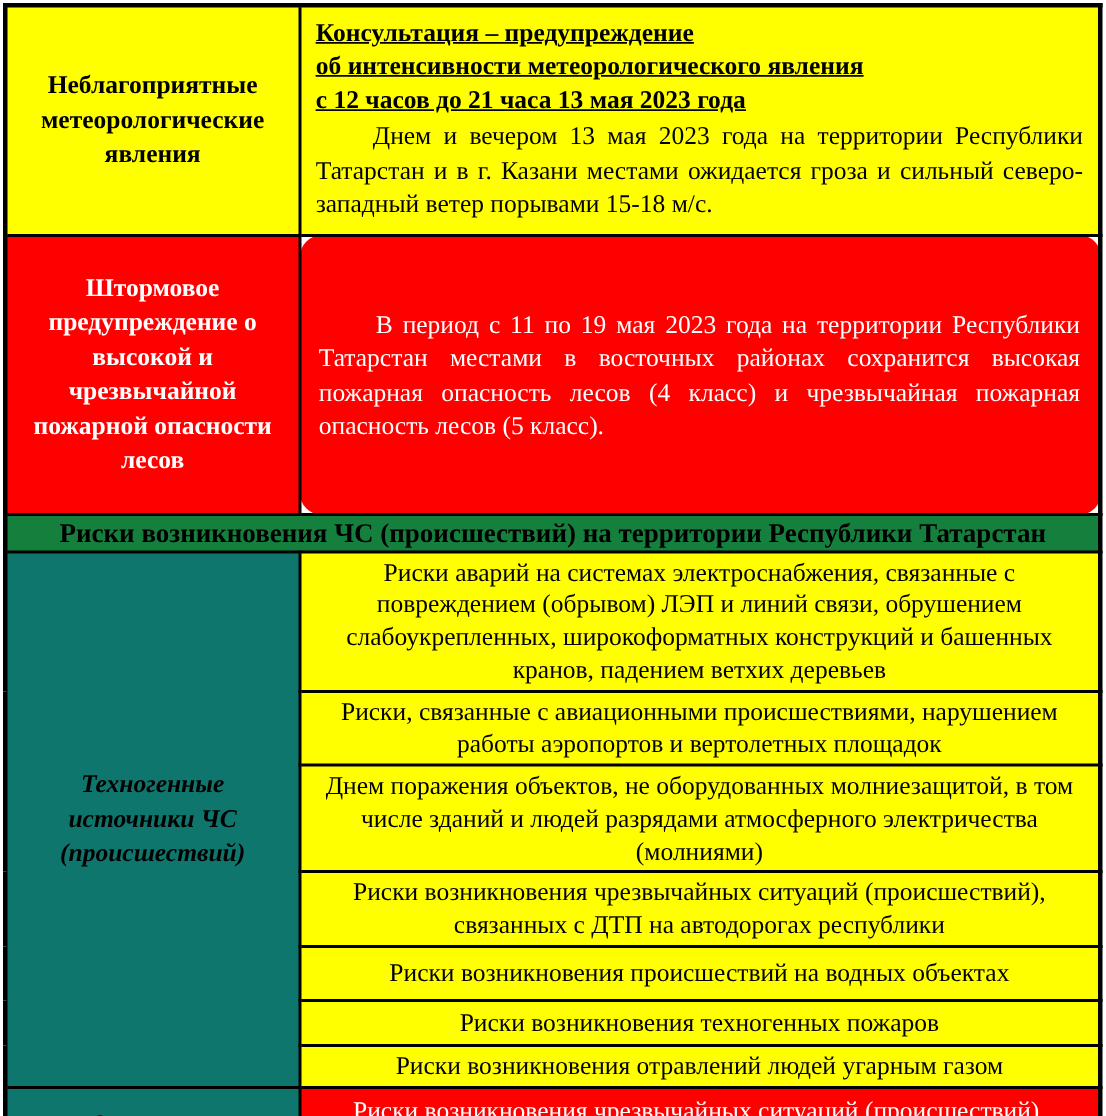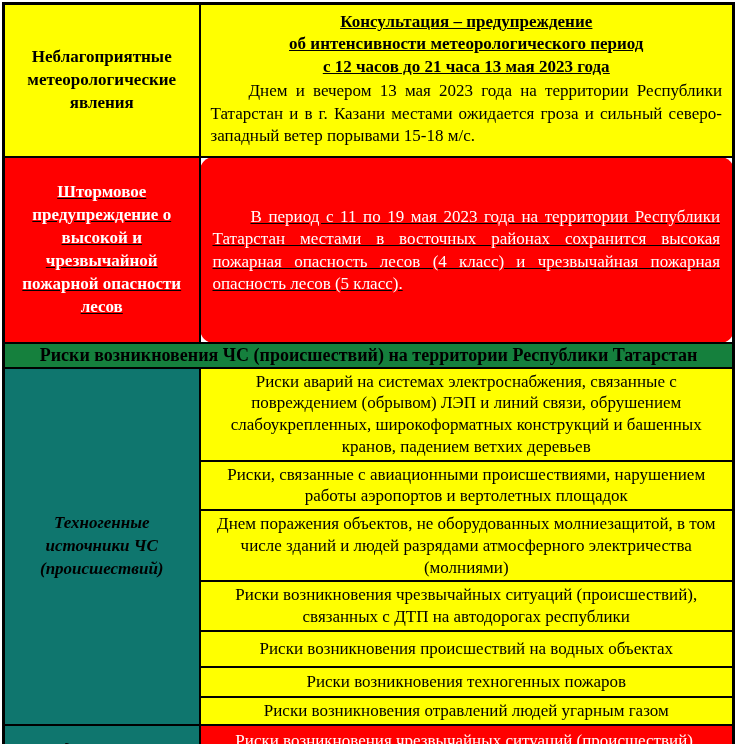--- a/index.html
+++ b/index.html
@@ -24,24 +24,24 @@
   .wtext  { color: #FFFFFF; }
 
   td.label {
     text-align: center;
     font-weight: bold;
     font-size: 17px;
     line-height: 1.35;
     padding: 4px 10px;
   }
   tr.r1 { height: 138px; }
-  tr.r2 { height: 186px; text-decoration: underline; }
+  tr.r2 { height: 186px; }
 
   td.content { padding: 6px 10px 8px 10px; vertical-align: top; }
-  .heading { text-align: center; font-weight: bold; font-size: 17px; line-height: 1.32; text-decoration: underline; }
+  .heading { font-weight: bold; font-size: 17px; line-height: 1.32; text-decoration: underline; }
   .heading .hline { display: inline; text-decoration: underline; }
   .heading div { margin: 0; }
   p.just {
     font-size: 17px;
     line-height: 1.32;
     text-align: justify;
     text-indent: 38px;
     margin-top: 2px;
   }
   td.content-mid { padding: 4px 12px; vertical-align: middle; border-radius: 14px; }
@@ -79,21 +79,21 @@
         <col class="c1">
         <col>
       </colgroup>
 
     <tbody>
         <tr class="r1">
       <td class="label yellow">Неблагоприятные метеорологические явления</td>
       <td class="content yellow">
         <div class="heading">
           <div><span class="hline">Консультация – предупреждение</span></div>
-          <div><span class="hline">об интенсивности метеорологического период</span></div>
+          <div><span class="hline">об интенсивности метеорологического явления</span></div>
           <div><span class="hline">с 12 часов до 21 часа 13 мая 2023 года</span></div>
         </div>
         <p class="just">Днем и вечером 13 мая 2023 года на территории Республики Татарстан и в г. Казани местами ожидается гроза и сильный северо-западный ветер порывами 15-18 м/с.</p>
       </td>
     </tr>
 
     <tr class="r2">
       <td class="label red wtext">Штормовое предупреждение о высокой и чрезвычайной пожарной опасности лесов</td>
       <td class="content-mid red wtext">
         <p class="just">В период с 11 по 19 мая 2023 года на территории Республики Татарстан местами в восточных районах сохранится высокая пожарная опасность лесов (4 класс) и чрезвычайная пожарная опасность лесов (5 класс).</p>

